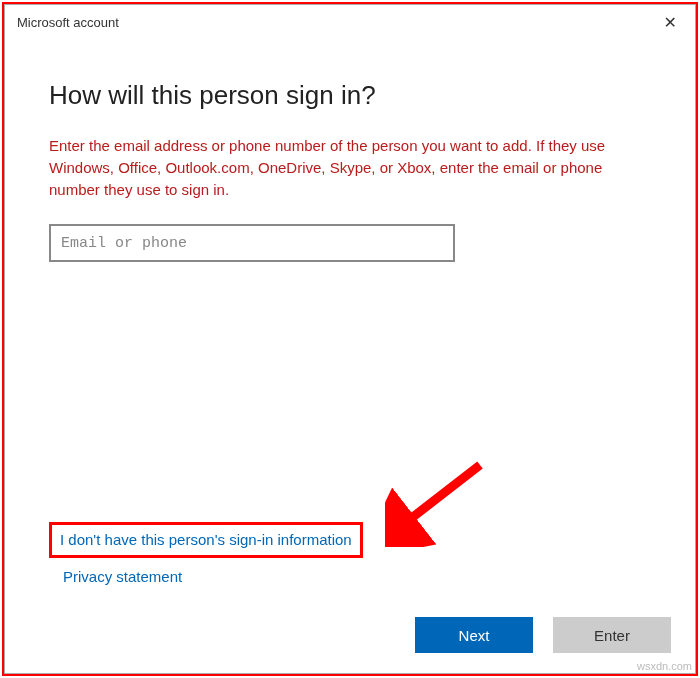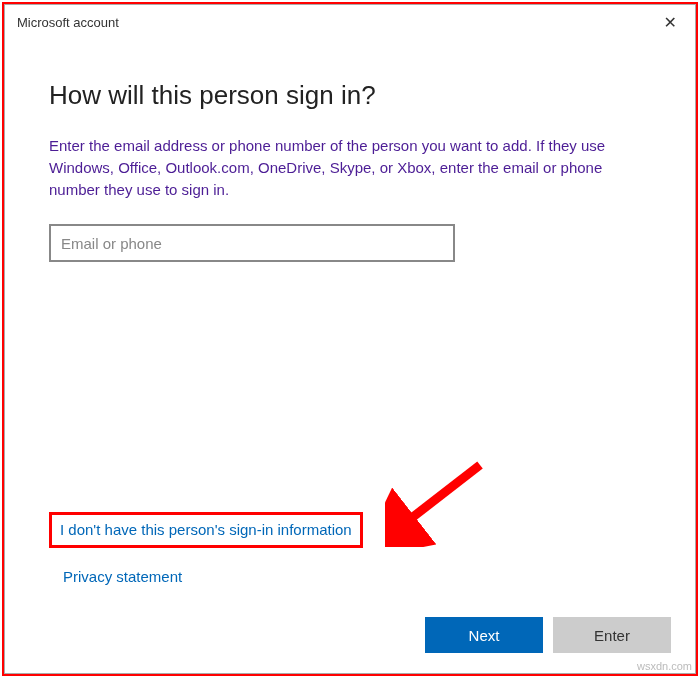--- a/index.html
+++ b/index.html
@@ -3,28 +3,28 @@
   <meta charset="utf-8">
   <style>
     * { box-sizing: border-box; margin: 0; padding: 0; }
     body { font-family: "Segoe UI", Tahoma, sans-serif; background: #fff; width: 700px; height: 678px; position: relative; }
     .outer-border { border: 2px solid red; width: 696px; height: 674px; margin: 2px; position: relative; background: #fff; }
     .dialog { width: 100%; height: 100%; border: 1px solid #aaa; background: #fff; display: flex; flex-direction: column; justify-content: flex-end; }
     .titlebar { display: flex; align-items: center; justify-content: space-between; padding: 6px 10px 6px 12px; font-size: 13px; color: #333; }
     .titlebar .close { font-size: 16px; padding: 2px 8px; cursor: pointer; color: #333; }
     .content { flex: 1; padding: 40px 44px 20px 44px; position: relative; }
     .heading { font-size: 26px; font-weight: 400; color: #222; margin-bottom: 24px; }
-    .desc { font-size: 15px; color: #4c1d95; line-height: 1.45; margin-bottom: 24px; max-width: 590px; }
-    .input { width: 406px; height: 38px; border: 2px solid #888; padding: 0 10px; font-size: 15px; color: #333; outline: none; }
+    .desc { font-size: 15px; color: #b91c1c; line-height: 1.45; margin-bottom: 24px; max-width: 590px; }
+    .input { width: 406px; height: 38px; border: 2px solid #888; padding: 0 10px; font-size: 15px; color: #333; outline: none; font-family: Liberation Mono, monospace; }
     .input::placeholder { color: #888; }
     .links { position: absolute; bottom: 18px; left: 44px; }
     .link { display: inline-block; color: #0067b8; font-size: 15px; text-decoration: none; cursor: pointer; }
-    .link1-wrap { border: 3px solid red; padding: 6px 8px; margin-bottom: 18px; display: inline-block; }
+    .link1-wrap { border: 3px solid red; padding: 6px 8px; margin-bottom: 8px; display: inline-block; }
     .link2 { margin-top: 2px; display: block; margin-left: 14px; }
-    .buttons { padding: 14px 24px 20px; display: flex; justify-content: flex-end; gap: 10px; }
+    .buttons { padding: 14px 24px 20px; display: flex; justify-content: flex-end; gap: 20px; }
     .btn { width: 118px; height: 36px; border: none; font-size: 15px; cursor: pointer; }
     .btn-primary { background: #0067b8; color: #fff; }
     .btn-secondary { background: #ccc; color: #333; }
     .arrow { position: absolute; bottom: 56px; left: 380px; pointer-events: none; }
     .watermark { position: absolute; bottom: 6px; right: 8px; font-size: 11px; color: #bbb; }
   </style>
 </head>
 <body>
 
 <div class="outer-border">

